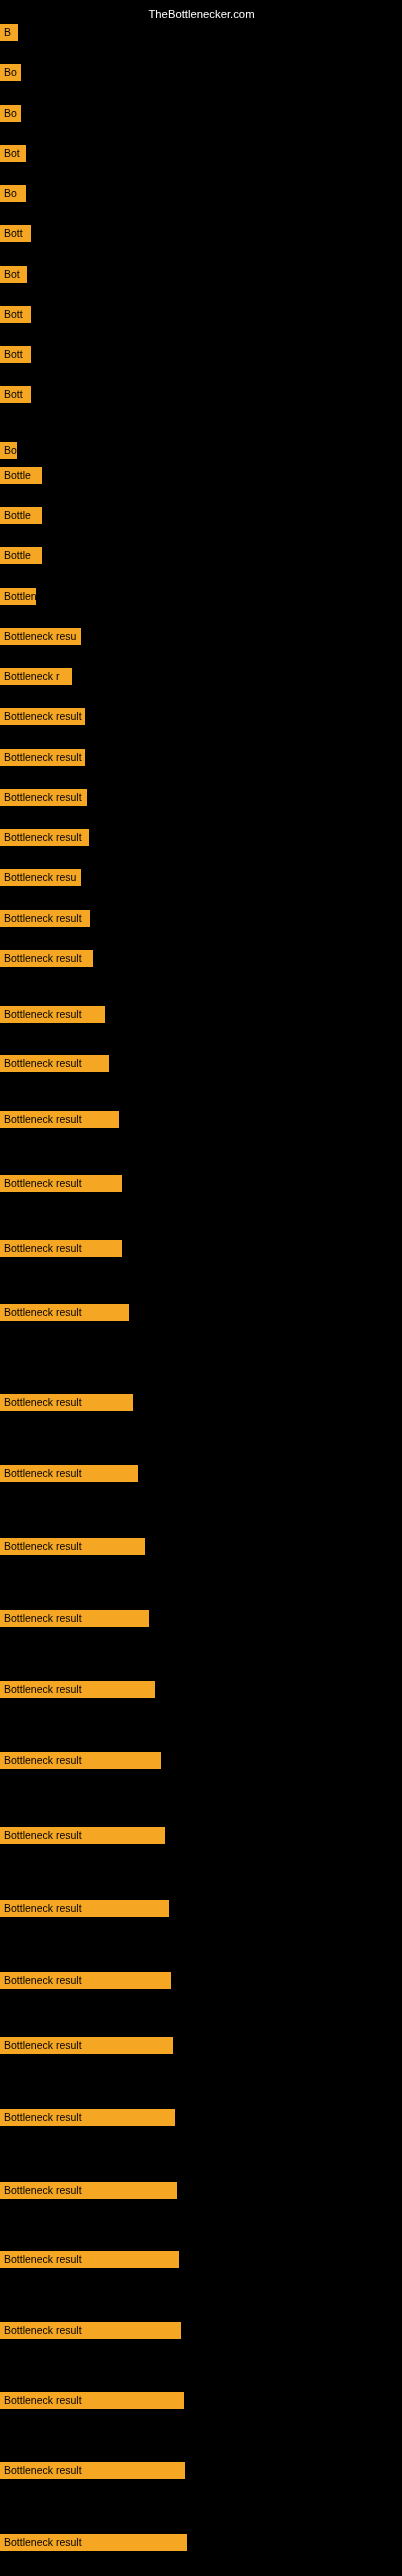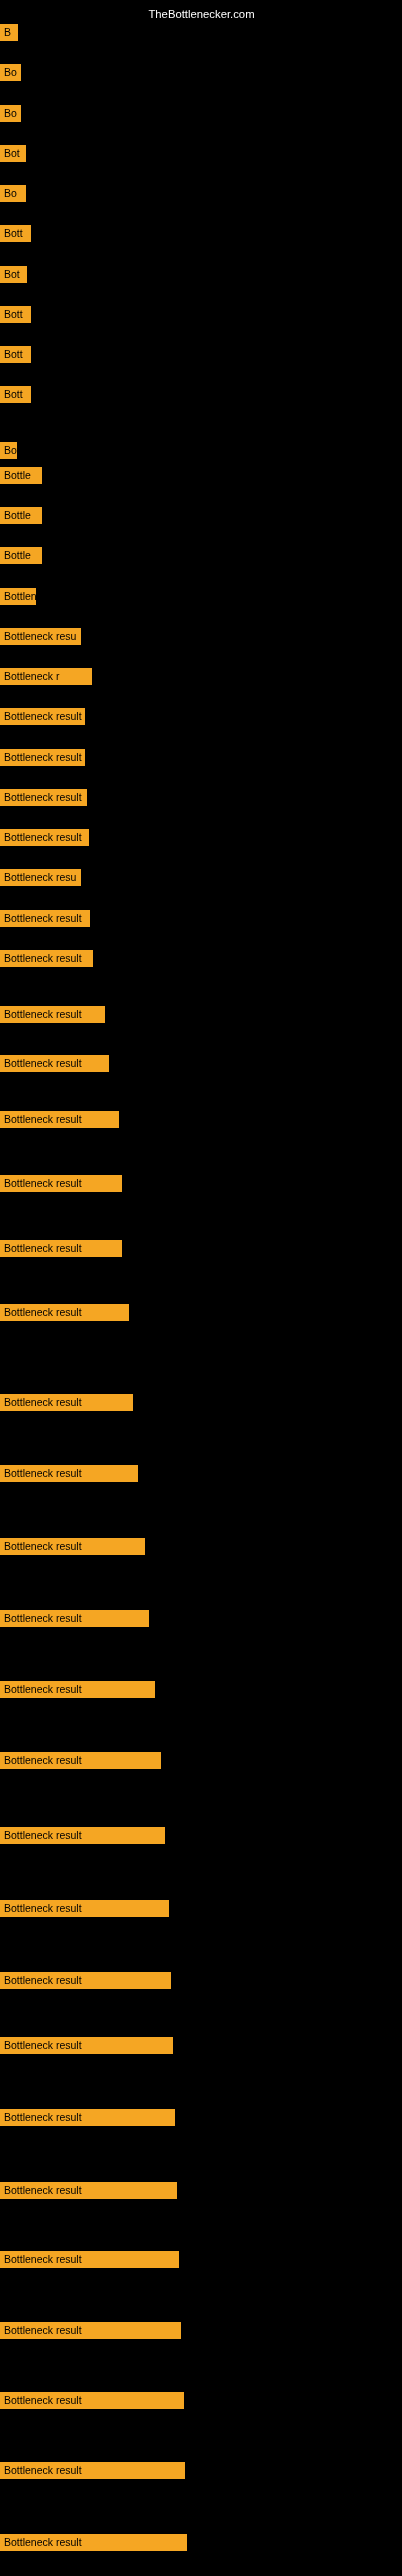--- a/index.html
+++ b/index.html
@@ -51,21 +51,21 @@
     <div class="bottleneck-item" style="top: 266px; width: 27px;">Bot</div>
     <div class="bottleneck-item" style="top: 306px; width: 31px;">Bott</div>
     <div class="bottleneck-item" style="top: 346px; width: 31px;">Bott</div>
     <div class="bottleneck-item" style="top: 386px; width: 31px;">Bott</div>
     <div class="bottleneck-item" style="top: 442px; width: 17px;">Bottl</div>
     <div class="bottleneck-item" style="top: 467px; width: 42px;">Bottle</div>
     <div class="bottleneck-item" style="top: 507px; width: 42px;">Bottle</div>
     <div class="bottleneck-item" style="top: 547px; width: 42px;">Bottle</div>
     <div class="bottleneck-item" style="top: 588px; width: 36px;">Bottleneck</div>
     <div class="bottleneck-item" style="top: 628px; width: 81px;">Bottleneck resu</div>
-    <div class="bottleneck-item" style="top: 668px; width: 92px;">Bottleneck r</div>
+    <div class="bottleneck-item" style="top: 668px; width: 72px;">Bottleneck r</div>
     <div class="bottleneck-item" style="top: 708px; width: 85px;">Bottleneck result</div>
     <div class="bottleneck-item" style="top: 749px; width: 85px;">Bottleneck result</div>
     <div class="bottleneck-item" style="top: 789px; width: 87px;">Bottleneck result</div>
     <div class="bottleneck-item" style="top: 829px; width: 89px;">Bottleneck result</div>
     <div class="bottleneck-item" style="top: 869px; width: 81px;">Bottleneck resu</div>
     <div class="bottleneck-item" style="top: 910px; width: 90px;">Bottleneck result</div>
     <div class="bottleneck-item" style="top: 950px; width: 93px;">Bottleneck result</div>
     <div class="bottleneck-item" style="top: 1006px; width: 105px;">Bottleneck result</div>
     <div class="bottleneck-item" style="top: 1055px; width: 109px;">Bottleneck result</div>
     <div class="bottleneck-item" style="top: 1111px; width: 119px;">Bottleneck result</div>

